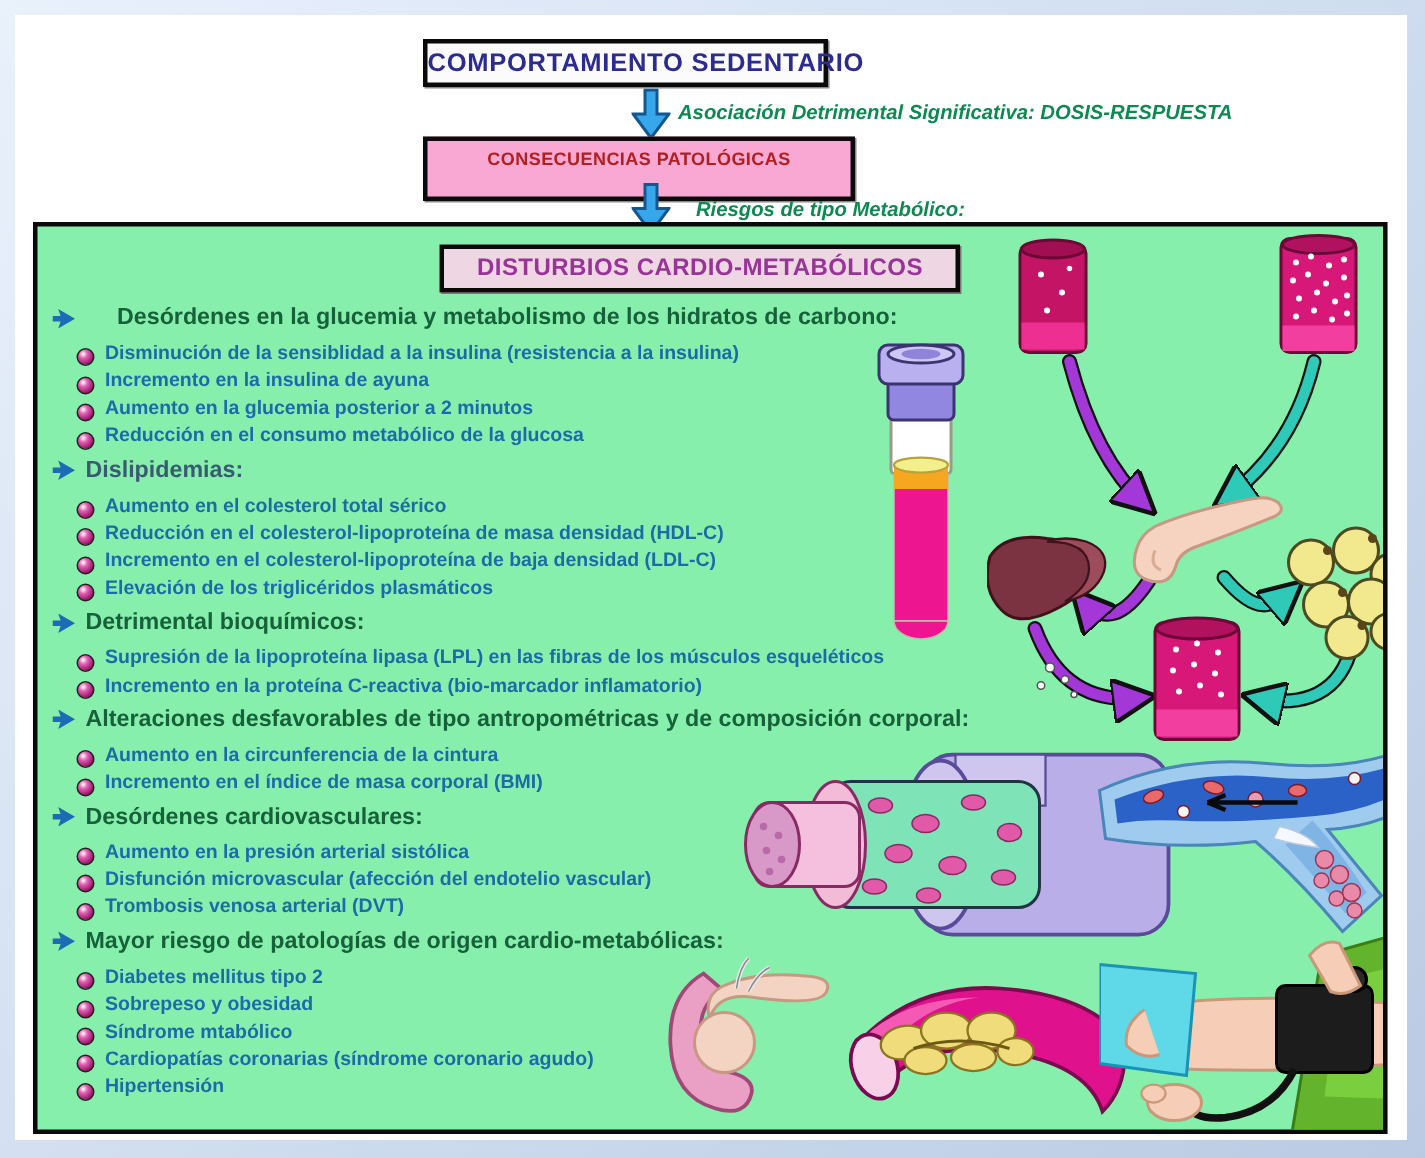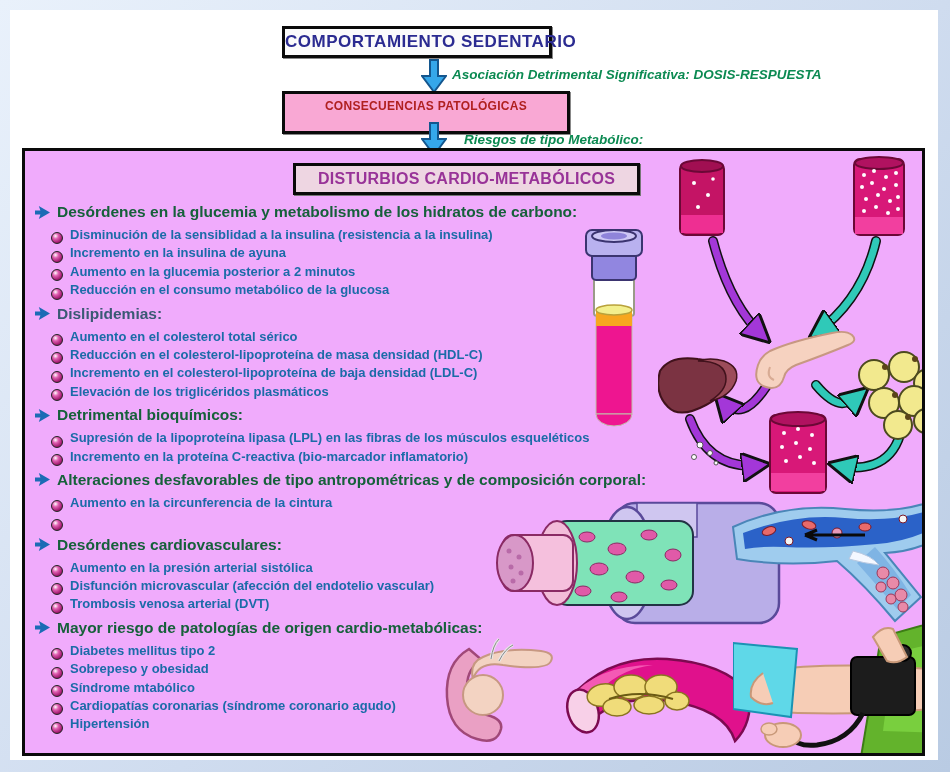--- a/index.html
+++ b/index.html
@@ -14,21 +14,21 @@
          letter-spacing:.5px;color:#2b2b91;background:#fbfbfb;}
   .tbox2{left:272px;top:81px;width:288px;height:43px;line-height:24px;font-size:12px;
          letter-spacing:.3px;color:#b02020;background:#f9a8d4;}
   .flabel{position:absolute;font-size:13.5px;font-weight:bold;font-style:italic;color:#0c8a52;white-space:nowrap;}
   .flabel1{left:442px;top:57px;}
   .flabel2{left:442px;top:122px;margin-left:12px;}
   .dn-arrow{position:absolute;left:411px;width:26px;height:34px;}
   .dn1{top:49px;} .dn2{top:112px;}
   
   .panel{position:absolute;left:12px;top:138px;width:903px;height:608px;box-sizing:border-box;
-         border:3px solid #0a0a0a;background:#f0abfc;overflow:hidden;padding-left:32px;}
+         border:3px solid #0a0a0a;background:#86efac;overflow:hidden;padding-left:32px;}
   .phead{position:absolute;left:268px;top:12px;box-sizing:border-box;border:3px solid #0a0a0a;
          background:#eed6e2;color:#983398;font-size:16px;font-weight:bold;letter-spacing:.3px;
          padding:4px 22px;white-space:nowrap;box-shadow:1px 1px 0 #777;}
   .sections{position:absolute;left:10px;top:48px;width:670px;}
   .section{margin-bottom:3px;}
   .sec-title{height:22px;line-height:22px;margin:2px 0 3px 0;font-size:15.5px;font-weight:bold;
              white-space:nowrap;display:flex;align-items:center;}
   .sec-arrow{width:15px;height:13px;margin-right:7px;flex:0 0 auto;}
   .bullet{height:18.4px;line-height:18.4px;font-size:13px;font-weight:bold;color:#1b6ba8;
           white-space:nowrap;display:flex;align-items:flex-end;padding-left:16px;}
@@ -54,96 +54,97 @@
     <svg class="dn-arrow dn2" viewBox="0 0 26 34">
       <path d="M9 1h8v16h8L13 33 1 17h8z" fill="#35a7ea" stroke="#14568e" stroke-width="2"></path>
     </svg>
     <div class="flabel flabel2">Riesgos de tipo Metabólico:</div>
 
     <div class="panel">
       <div class="phead">DISTURBIOS CARDIO-METABÓLICOS</div>
 
       <div class="sections">
           <div class="section">
+            <div class="sec-title" style="color: rgb(22, 96, 58); gap: 21px;">
+              <svg class="sec-arrow" viewBox="0 0 15 13">
+                <path d="M0 4.6h5.4L3.8 0 15 6.5 3.8 13l1.6-4.6H0z" fill="#1b6bb5"></path>
+              </svg>
+              <span>Desórdenes en la glucemia y metabolismo de los hidratos de carbono:</span>
+            </div>
+            <div class="bullet">
+              <span class="dot"></span>
+              <span>Disminución de la sensiblidad a la insulina (resistencia a la insulina)</span>
+            </div>
+            <div class="bullet">
+              <span class="dot"></span>
+              <span>Incremento en la insulina de ayuna</span>
+            </div>
+            <div class="bullet">
+              <span class="dot"></span>
+              <span>Aumento en la glucemia posterior a 2 minutos</span>
+            </div>
+            <div class="bullet">
+              <span class="dot"></span>
+              <span>Reducción en el consumo metabólico de la glucosa</span>
+            </div>
+          </div>
+          <div class="section">
+            <div class="sec-title" style="color: rgb(58, 90, 116);">
+              <svg class="sec-arrow" viewBox="0 0 15 13">
+                <path d="M0 4.6h5.4L3.8 0 15 6.5 3.8 13l1.6-4.6H0z" fill="#1b6bb5"></path>
+              </svg>
+              <span>Dislipidemias:</span>
+            </div>
+            <div class="bullet">
+              <span class="dot"></span>
+              <span>Aumento en el colesterol total sérico</span>
+            </div>
+            <div class="bullet">
+              <span class="dot"></span>
+              <span>Reducción en el colesterol-lipoproteína de masa densidad (HDL-C)</span>
+            </div>
+            <div class="bullet">
+              <span class="dot"></span>
+              <span>Incremento en el colesterol-lipoproteína de baja densidad (LDL-C)</span>
+            </div>
+            <div class="bullet">
+              <span class="dot"></span>
+              <span>Elevación de los triglicéridos plasmáticos</span>
+            </div>
+          </div>
+          <div class="section">
             <div class="sec-title" style="color: rgb(22, 96, 58);">
               <svg class="sec-arrow" viewBox="0 0 15 13">
                 <path d="M0 4.6h5.4L3.8 0 15 6.5 3.8 13l1.6-4.6H0z" fill="#1b6bb5"></path>
               </svg>
-              <span>Desórdenes en la glucemia y metabolismo de los hidratos de carbono:</span>
-            </div>
-            <div class="bullet">
-              <span class="dot"></span>
-              <span>Disminución de la sensiblidad a la insulina (resistencia a la insulina)</span>
-            </div>
-            <div class="bullet">
-              <span class="dot"></span>
-              <span>Incremento en la insulina de ayuna</span>
-            </div>
-            <div class="bullet">
-              <span class="dot"></span>
-              <span>Aumento en la glucemia posterior a 2 minutos</span>
-            </div>
-            <div class="bullet">
-              <span class="dot"></span>
-              <span>Reducción en el consumo metabólico de la glucosa</span>
-            </div>
-          </div>
-          <div class="section">
-            <div class="sec-title" style="color: rgb(58, 90, 116);">
-              <svg class="sec-arrow" viewBox="0 0 15 13">
-                <path d="M0 4.6h5.4L3.8 0 15 6.5 3.8 13l1.6-4.6H0z" fill="#1b6bb5"></path>
-              </svg>
-              <span>Dislipidemias:</span>
-            </div>
-            <div class="bullet">
-              <span class="dot"></span>
-              <span>Aumento en el colesterol total sérico</span>
-            </div>
-            <div class="bullet">
-              <span class="dot"></span>
-              <span>Reducción en el colesterol-lipoproteína de masa densidad (HDL-C)</span>
-            </div>
-            <div class="bullet">
-              <span class="dot"></span>
-              <span>Incremento en el colesterol-lipoproteína de baja densidad (LDL-C)</span>
-            </div>
-            <div class="bullet">
-              <span class="dot"></span>
-              <span>Elevación de los triglicéridos plasmáticos</span>
+              <span>Detrimental bioquímicos:</span>
+            </div>
+            <div class="bullet">
+              <span class="dot"></span>
+              <span>Supresión de la lipoproteína lipasa (LPL) en las fibras de los músculos esqueléticos</span>
+            </div>
+            <div class="bullet">
+              <span class="dot"></span>
+              <span>Incremento en la proteína C-reactiva (bio-marcador inflamatorio)</span>
             </div>
           </div>
           <div class="section">
             <div class="sec-title" style="color: rgb(22, 96, 58);">
               <svg class="sec-arrow" viewBox="0 0 15 13">
                 <path d="M0 4.6h5.4L3.8 0 15 6.5 3.8 13l1.6-4.6H0z" fill="#1b6bb5"></path>
               </svg>
-              <span>Detrimental bioquímicos:</span>
-            </div>
-            <div class="bullet">
-              <span class="dot"></span>
-              <span>Supresión de la lipoproteína lipasa (LPL) en las fibras de los músculos esqueléticos</span>
-            </div>
-            <div class="bullet">
-              <span class="dot"></span>
-              <span>Incremento en la proteína C-reactiva (bio-marcador inflamatorio)</span>
-            </div>
-          </div>
-          <div class="section">
-            <div class="sec-title" style="color: rgb(22, 96, 58);">
-              <svg class="sec-arrow" viewBox="0 0 15 13">
-                <path d="M0 4.6h5.4L3.8 0 15 6.5 3.8 13l1.6-4.6H0z" fill="#1b6bb5"></path>
-              </svg>
               <span>Alteraciones desfavorables de tipo antropométricas y de composición corporal:</span>
             </div>
             <div class="bullet">
               <span class="dot"></span>
               <span>Aumento en la circunferencia de la cintura</span>
             </div>
             <div class="bullet">
               <span class="dot"></span>
+              <span>Incremento en el índice de masa corporal (BMI)</span>
             </div>
           </div>
           <div class="section">
             <div class="sec-title" style="color: rgb(22, 96, 58);">
               <svg class="sec-arrow" viewBox="0 0 15 13">
                 <path d="M0 4.6h5.4L3.8 0 15 6.5 3.8 13l1.6-4.6H0z" fill="#1b6bb5"></path>
               </svg>
               <span>Desórdenes cardiovasculares:</span>
             </div>
             <div class="bullet">

